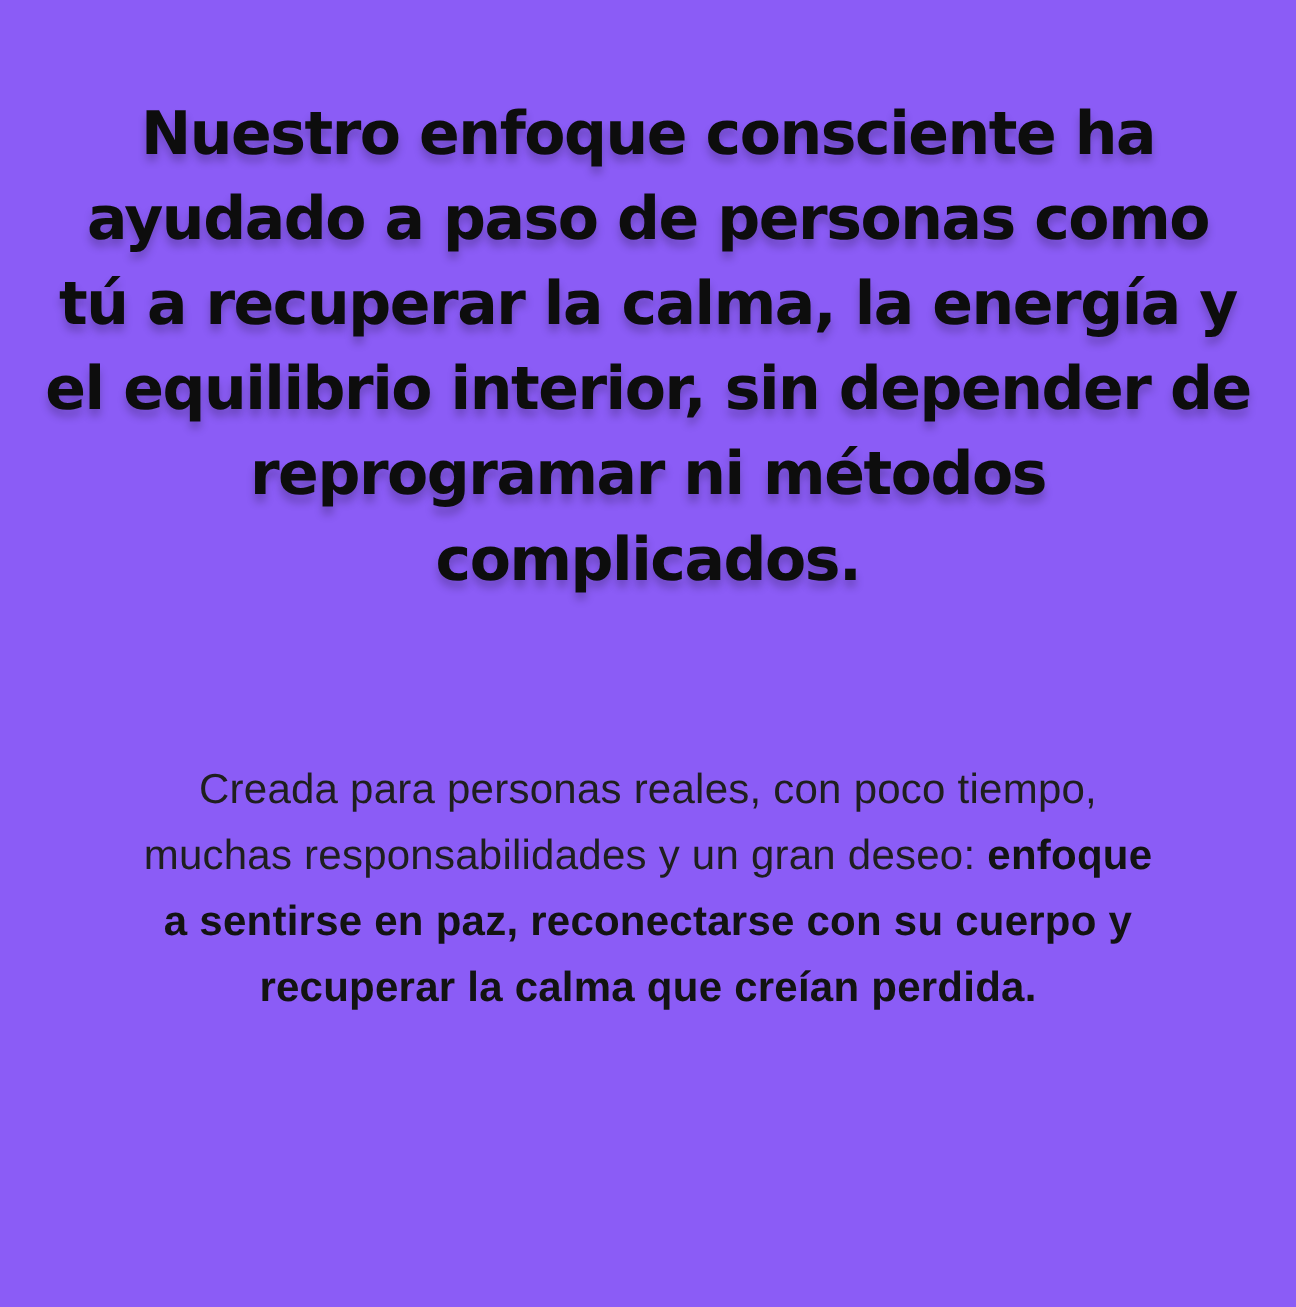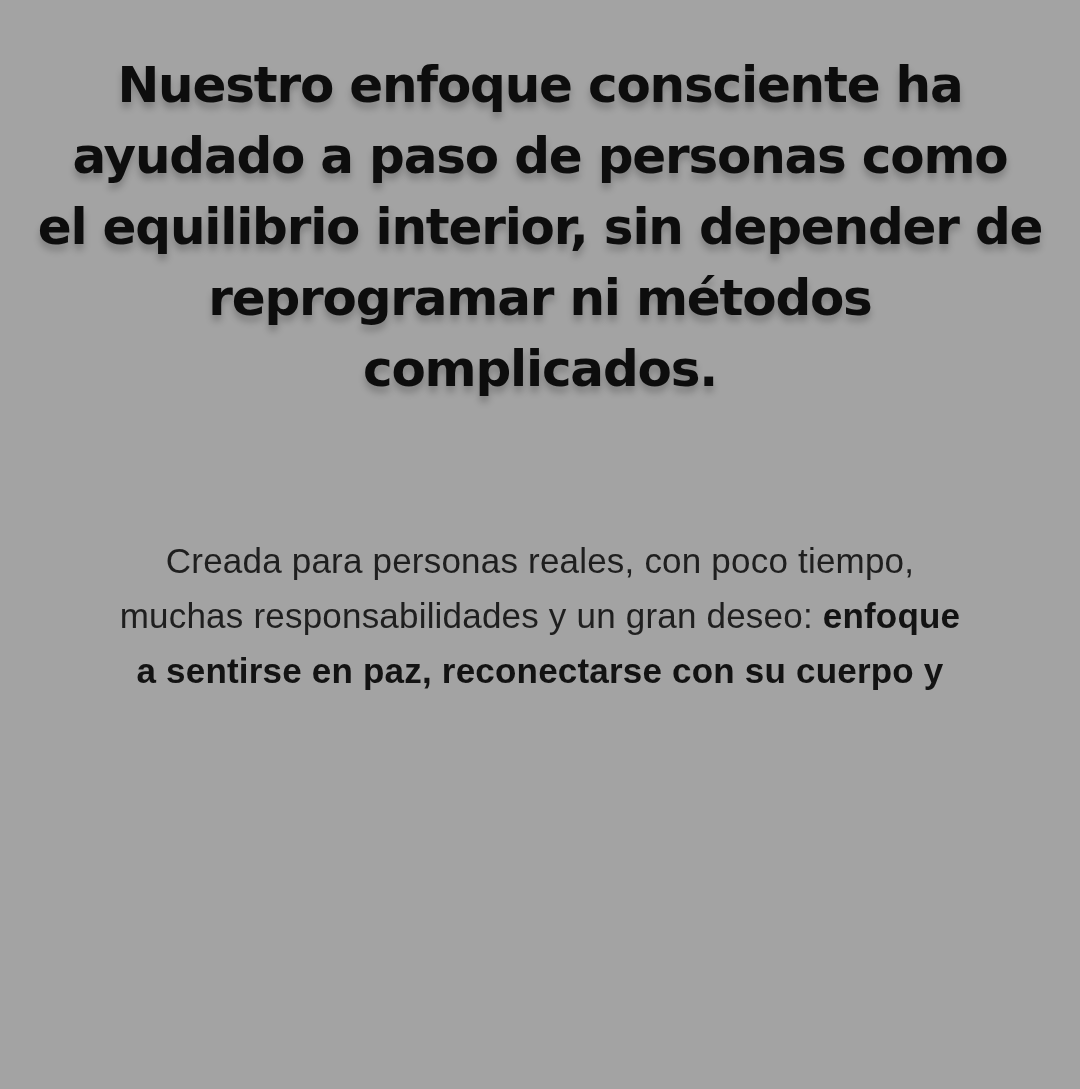--- a/index.html
+++ b/index.html
@@ -13,22 +13,22 @@
     overflow: hidden;
     font-family: "Liberation Sans", sans-serif;
   }
   .slide {
     width: 1080px;
     height: 1089px;
     display: flex;
     flex-direction: column;
     align-items: center;
     box-sizing: border-box;
-    padding-top: 50px;
-    background: #a3a3a3;
+    padding-top: 76px;
+    background: #8b5cf6;
   }
   .heading {
     display: flex;
     flex-direction: column;
     align-items: center;
     margin: 0 0 70px 0;
   }
   .heading .h-line {
     font-family: "DejaVu Sans", sans-serif;
     font-weight: bold;
@@ -61,27 +61,29 @@
   }
 </style>
 </head>
 <body>
 
 <div class="slide">
 
   <div class="heading">
     <div class="h-line">Nuestro enfoque consciente ha</div>
     <div class="h-line">ayudado a paso de personas como</div>
+    <div class="h-line">tú a recuperar la calma, la energía y</div>
     <div class="h-line">el equilibrio interior, sin depender de</div>
     <div class="h-line">reprogramar ni métodos</div>
     <div class="h-line">complicados.</div>
   </div>
 
   <div class="para para-intro">
   </div>
 
   <div class="para">
     <div class="p-line">Creada para personas reales, con poco tiempo,</div>
     <div class="p-line"><span>muchas responsabilidades y un gran deseo: </span><span class="b">enfoque</span></div>
     <div class="p-line b">a sentirse en paz, reconectarse con su cuerpo y</div>
+    <div class="p-line b">recuperar la calma que creían perdida.</div>
   </div>
 
 </div>
 
 </body></html>

